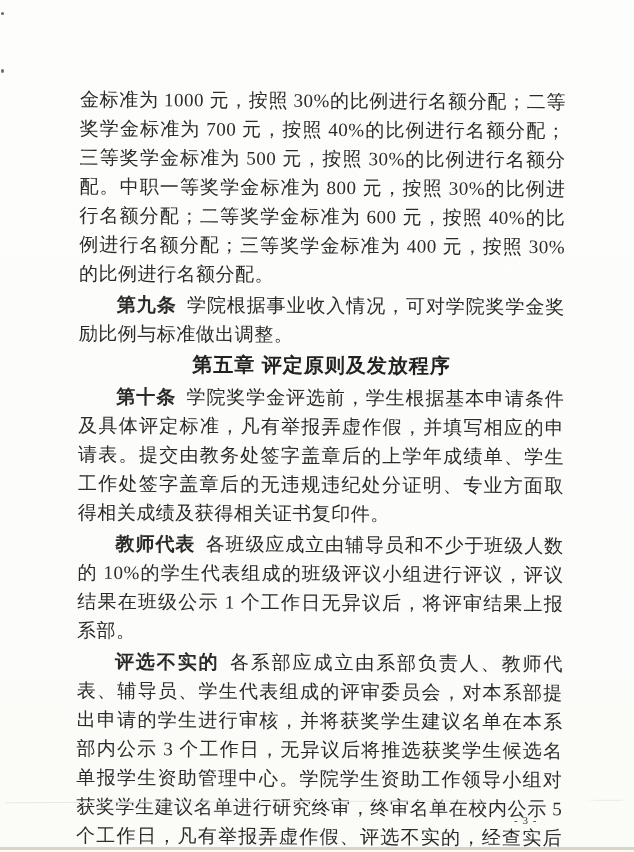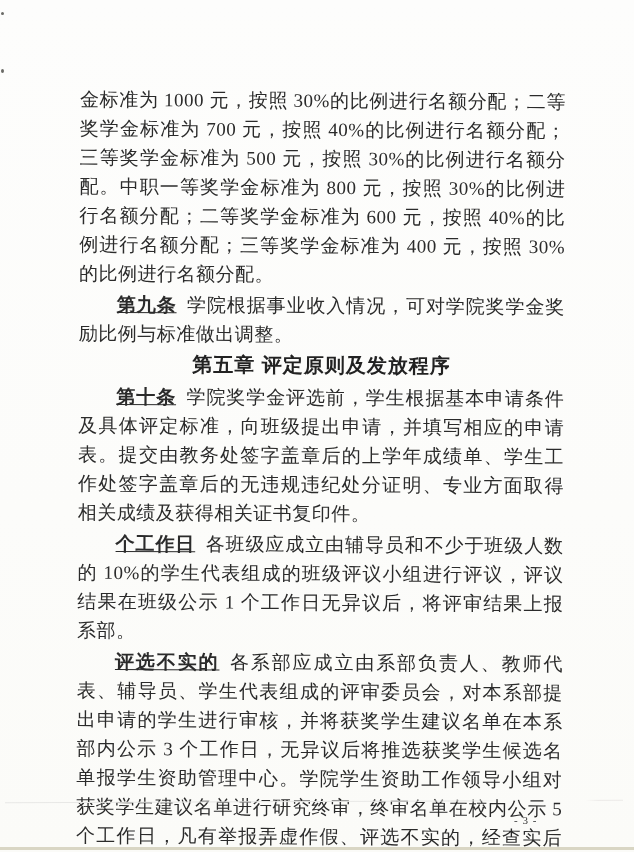--- a/index.html
+++ b/index.html
@@ -35,21 +35,20 @@
   .para {
     margin: 0 0 2px 0;
     text-indent: 2em;
   }
   .para.continued {
     text-indent: 0;
   }
   .lead {
     font-weight: 700;
     margin-right: 0.55em;
-    text-decoration: underline;
   }
   .chapter {
     margin: 2px 0 3px 0;
     text-align: center;
     text-indent: 0;
     font-family: "Liberation Sans", "DejaVu Sans", sans-serif;
     font-weight: 700;
     font-size: 20px;
     line-height: 29px;
     letter-spacing: 1px;
@@ -104,25 +103,25 @@
       <span>金标准为 1000 元，按照 30%的比例进行名额分配；二等奖学金标准为 700 元，按照 40%的比例进行名额分配；三等奖学金标准为 500 元，按照 30%的比例进行名额分配。中职一等奖学金标准为 800 元，按照 30%的比例进行名额分配；二等奖学金标准为 600 元，按照 40%的比例进行名额分配；三等奖学金标准为 400 元，按照 30%的比例进行名额分配。</span>
     </p>
 
     <p class="para">
       <span class="lead">第九条</span><span>学院根据事业收入情况，可对学院奖学金奖励比例与标准做出调整。</span>
     </p>
 
     <h2 class="chapter">第五章 评定原则及发放程序</h2>
 
     <p class="para">
-      <span class="lead">第十条</span><span>学院奖学金评选前，学生根据基本申请条件及具体评定标准，向班级提出申请，并填写相应的申请表。提交由教务处签字盖章后的上学年成绩单、学生工作处签字盖章后的无违规违纪处分证明、专业方面取得相关成绩及获得相关证书复印件。</span>
+      <span class="lead">第十条</span><span>学院奖学金评选前，学生根据基本申请条件及具体评定标准，凡有举报弄虚作假，并填写相应的申请表。提交由教务处签字盖章后的上学年成绩单、学生工作处签字盖章后的无违规违纪处分证明、专业方面取得相关成绩及获得相关证书复印件。</span>
     </p>
 
     <p class="para">
-      <span class="lead">个工作日</span><span>各班级应成立由辅导员和不少于班级人数的 10%的学生代表组成的班级评议小组进行评议，评议结果在班级公示 1 个工作日无异议后，将评审结果上报系部。</span>
+      <span class="lead">教师代表</span><span>各班级应成立由辅导员和不少于班级人数的 10%的学生代表组成的班级评议小组进行评议，评议结果在班级公示 1 个工作日无异议后，将评审结果上报系部。</span>
     </p>
 
     <p class="para">
       <span class="lead">评选不实的</span><span>各系部应成立由系部负责人、教师代表、辅导员、学生代表组成的评审委员会，对本系部提出申请的学生进行审核，并将获奖学生建议名单在本系部内公示 3 个工作日，无异议后将推选获奖学生候选名单报学生资助管理中心。学院学生资助工作领导小组对获奖学生建议名单进行研究终审，终审名单在校内公示 5 个工作日，凡有举报弄虚作假、评选不实的，经查实后予以</span>
     </p>
 
   </div>
 
   <div class="footer-rule"></div>
 

